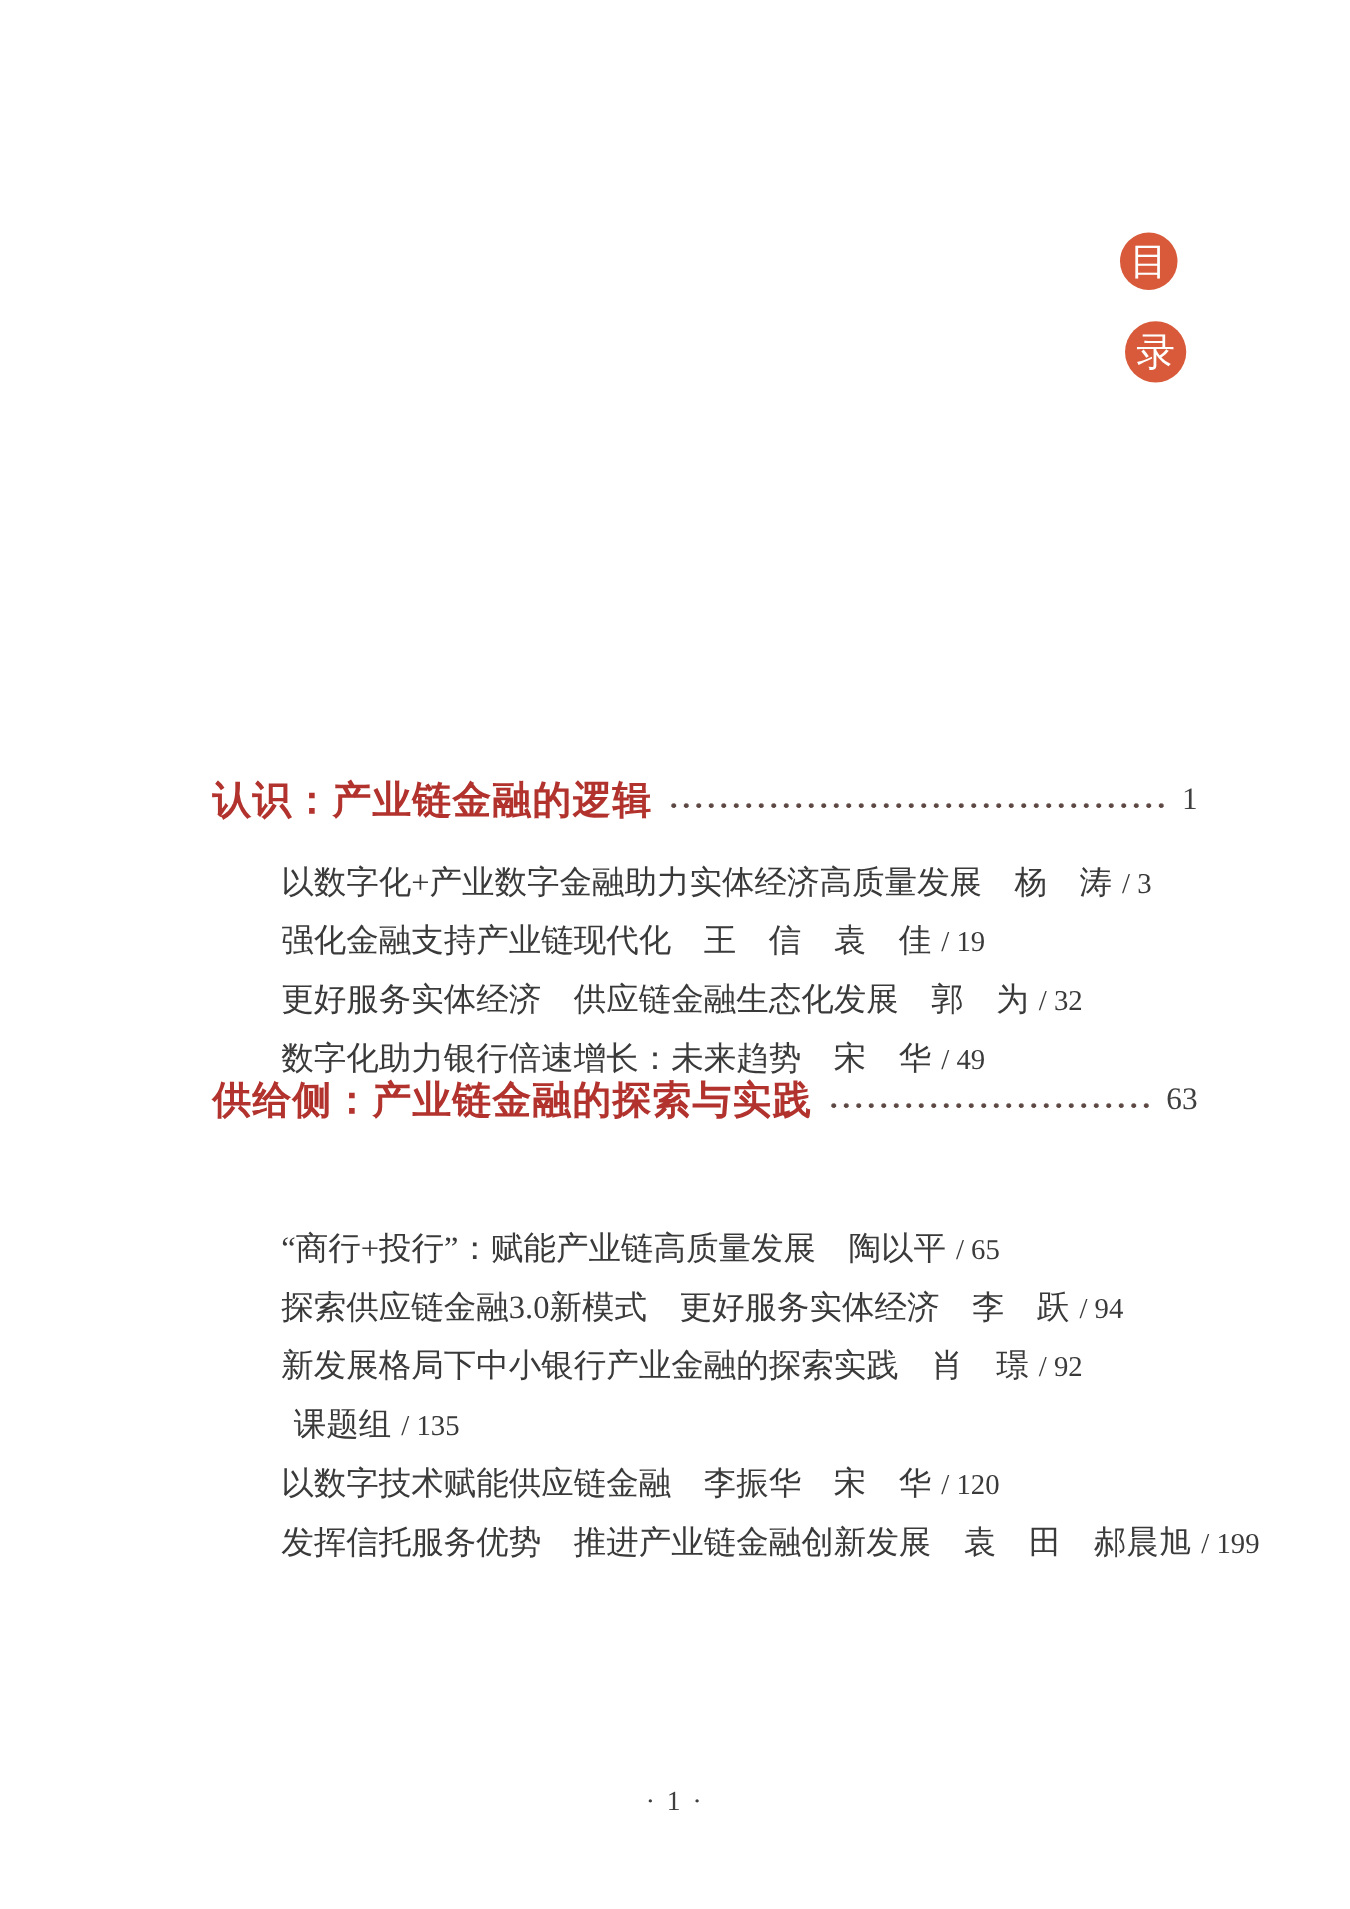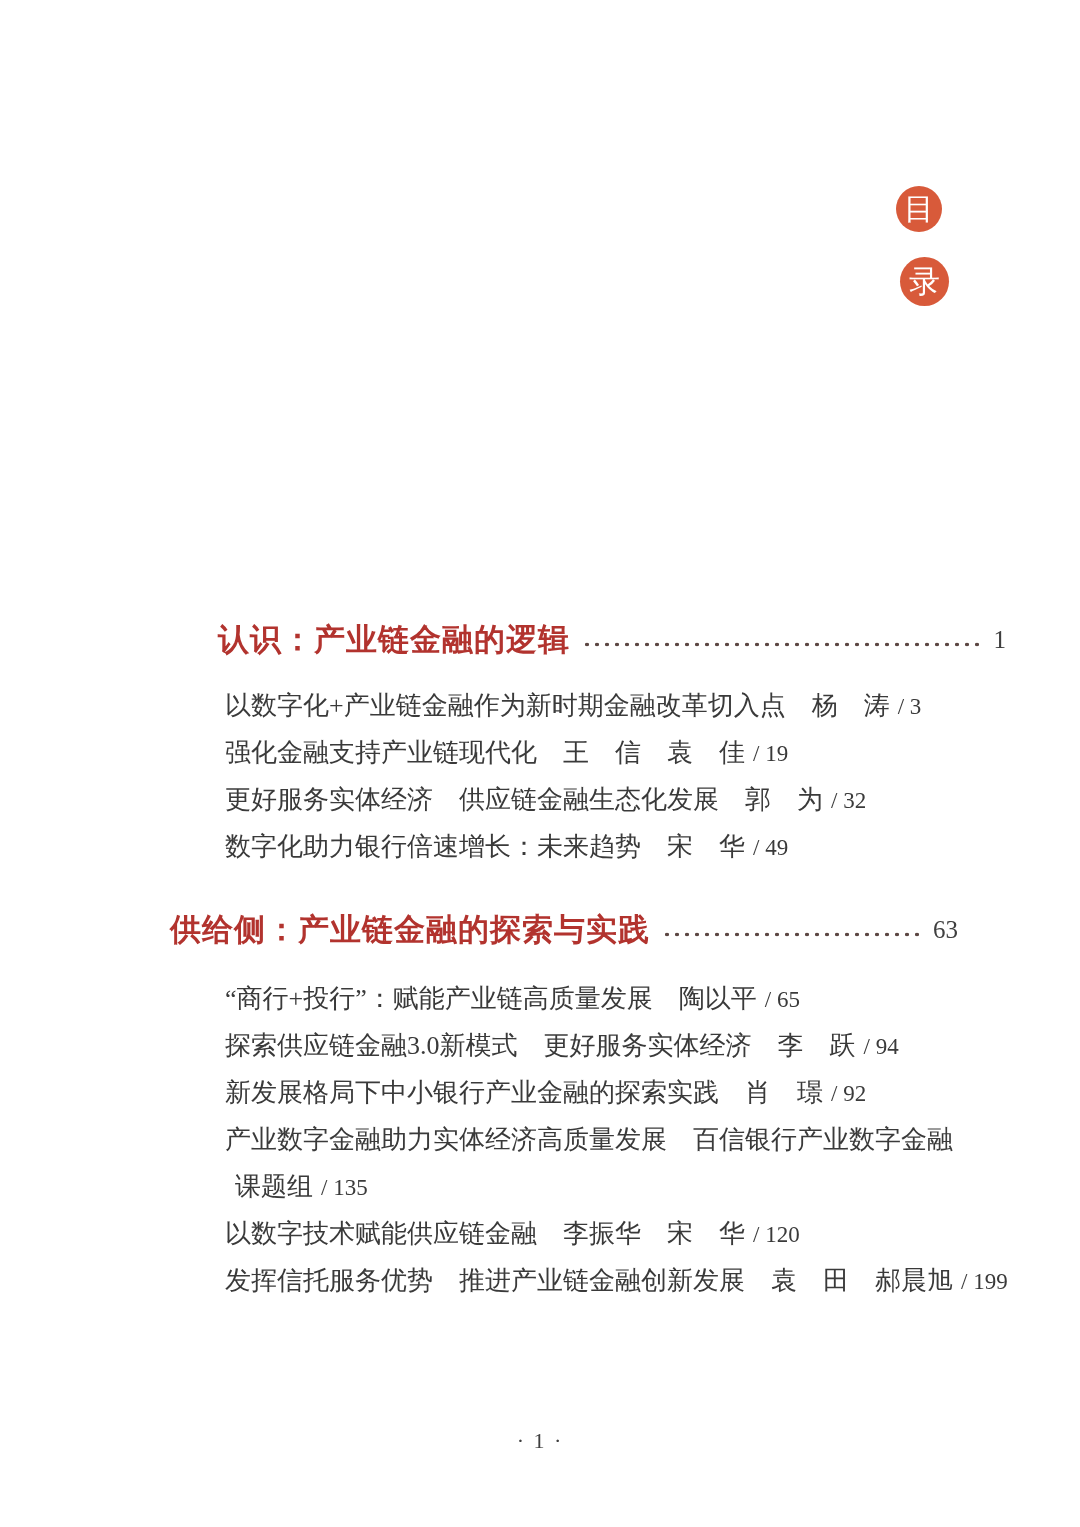--- a/index.html
+++ b/index.html
@@ -14,22 +14,22 @@
     display:flex;align-items:center;justify-content:center;
   }
   .badge.b1{left:896px;top:186px;width:46px;height:46px;font-size:30px;}
   .badge.b2{left:900px;top:257px;width:49px;height:49px;font-size:31px;}
 
   
   .heading{
     position:absolute;left:170px;width:788px;height:40px;
     display:flex;align-items:center;
   }
-  .h1{top:620px;margin-left:48px;}
-  .h2{top:910px;}
+  .h1{top:620px;}
+  .h2{top:860px;}
   .heading .h-title{
     color:var(--heading-red,#b2332e);font-weight:700;font-size:31px;
     letter-spacing:1px;white-space:nowrap;
   }
   .heading .leader{
     flex:1;height:5px;margin:8px 12px 0 12px;
     background-image:radial-gradient(circle,var(--dot,#5c4743) 1.7px,transparent 2.1px);
     background-size:10px 5px;background-repeat:repeat-x;background-position:0 center;
   }
   .heading .h-page{color:#3f3f3f;font-size:25px;white-space:nowrap;}
@@ -63,21 +63,21 @@
   </div>
 
   <div class="heading h1">
     <span class="h-title">认识：产业链金融的逻辑</span>
     <span class="leader"></span>
     <span class="h-page">1</span>
   </div>
 
   <div class="toc-list list1">
     <div class="toc-item">
-      <span>以数字化+产业链金融作为新时期金融改革切入点　杨　涛</span><span class="pg">/ 3</span>
+      <span>以数字化+产业数字金融助力实体经济高质量发展　杨　涛</span><span class="pg">/ 3</span>
     </div>
     <div class="toc-item">
       <span>强化金融支持产业链现代化　王　信　袁　佳</span><span class="pg">/ 19</span>
     </div>
     <div class="toc-item">
       <span>更好服务实体经济　供应链金融生态化发展　郭　为</span><span class="pg">/ 32</span>
     </div>
     <div class="toc-item">
       <span>数字化助力银行倍速增长：未来趋势　宋　华</span><span class="pg">/ 49</span>
     </div>
@@ -92,23 +92,20 @@
   <div class="toc-list list2">
     <div class="toc-item">
       <span>“商行+投行”：赋能产业链高质量发展　陶以平</span><span class="pg">/ 65</span>
     </div>
     <div class="toc-item">
       <span>探索供应链金融3.0新模式　更好服务实体经济　李　跃</span><span class="pg">/ 94</span>
     </div>
     <div class="toc-item">
       <span>新发展格局下中小银行产业金融的探索实践　肖　璟</span><span class="pg">/ 92</span>
     </div>
-    <div class="toc-item">
-      <span>产业数字金融助力实体经济高质量发展　百信银行产业数字金融</span><span class="pg"></span>
-    </div>
     <div class="toc-item cont">
       <span>课题组</span><span class="pg">/ 135</span>
     </div>
     <div class="toc-item">
       <span>以数字技术赋能供应链金融　李振华　宋　华</span><span class="pg">/ 120</span>
     </div>
     <div class="toc-item">
       <span>发挥信托服务优势　推进产业链金融创新发展　袁　田　郝晨旭</span><span class="pg">/ 199</span>
     </div>
   </div>

